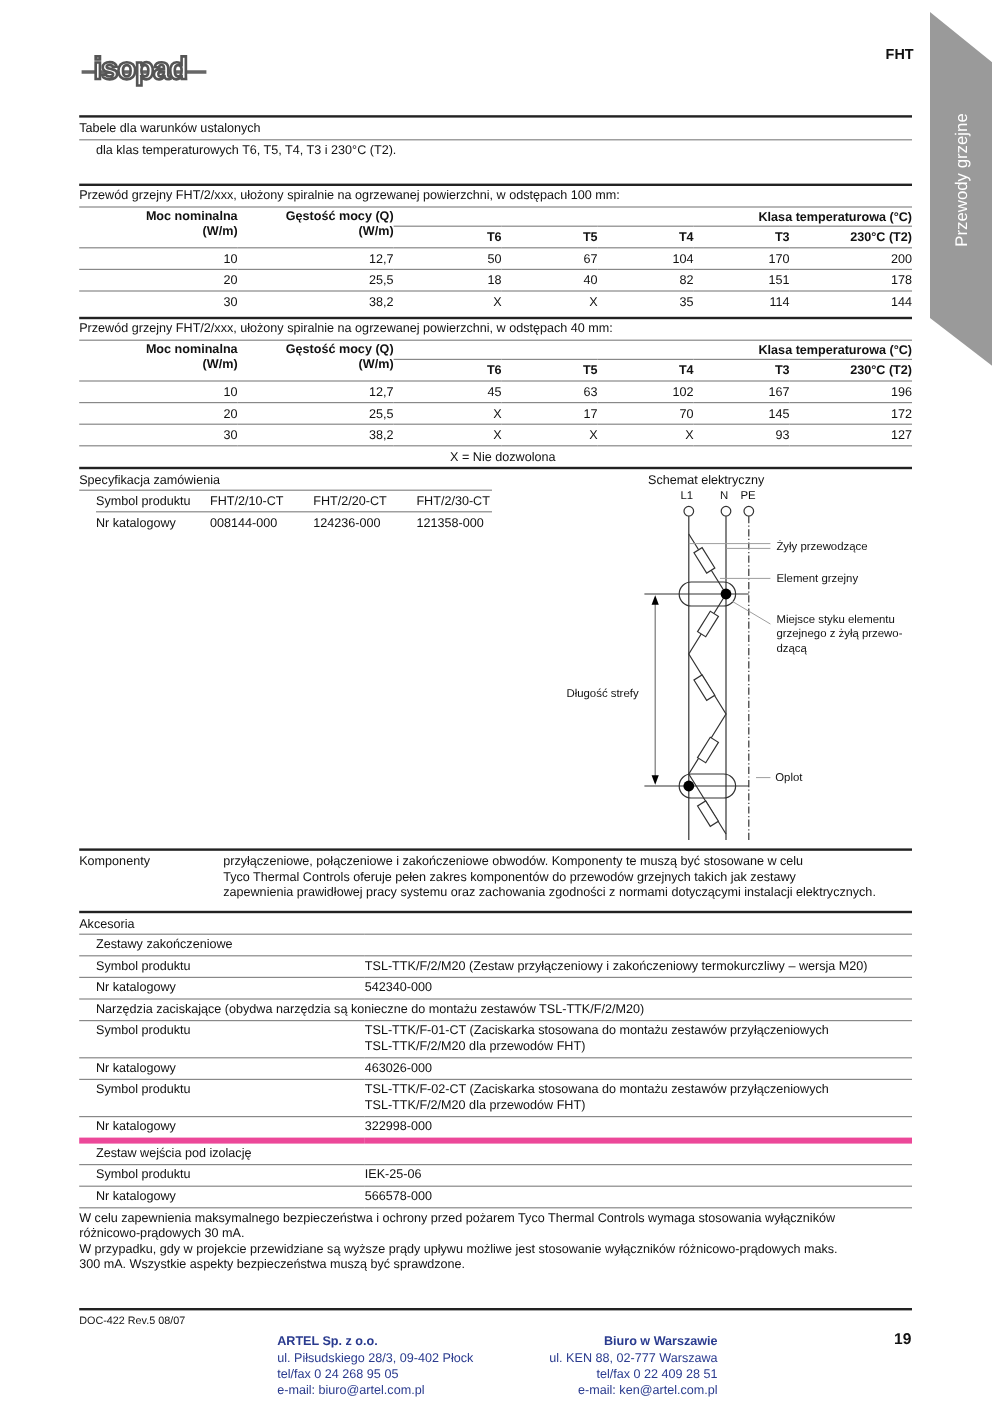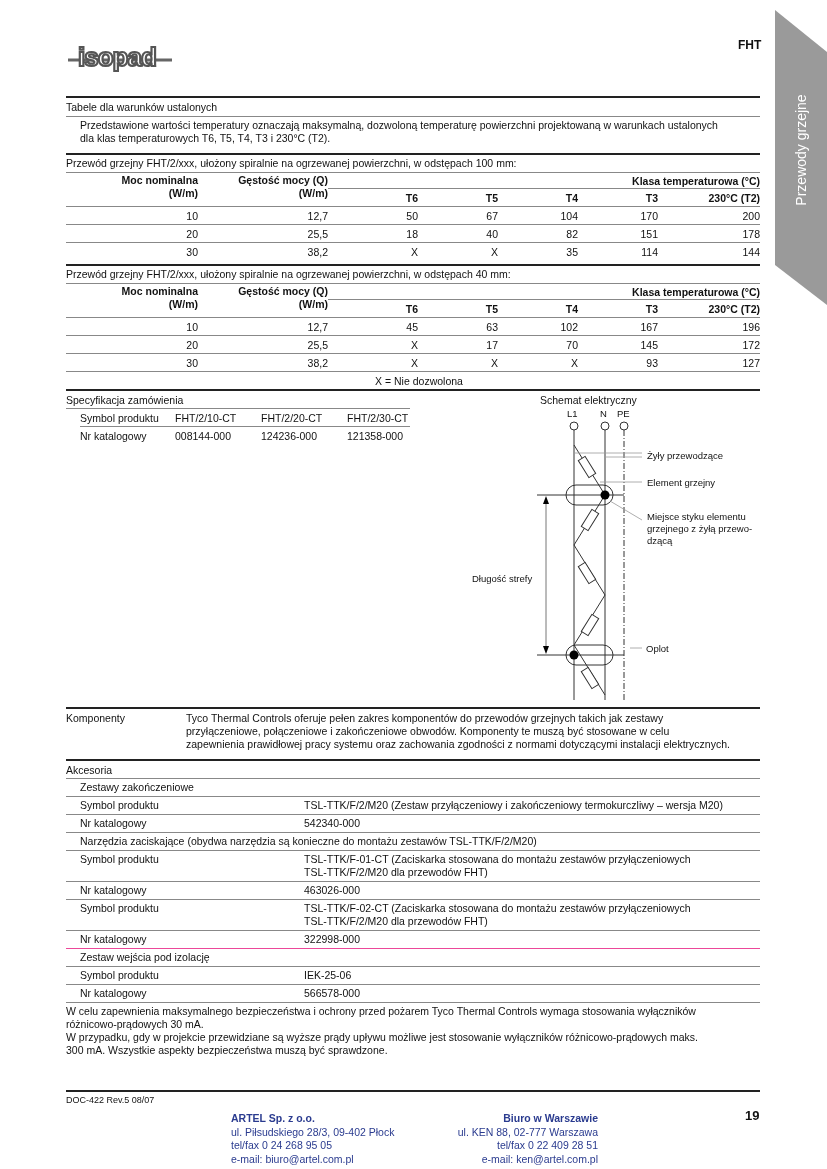--- a/index.html
+++ b/index.html
@@ -45,21 +45,20 @@
   <polygon points="0,0 52,42 52,295 0,255" fill="#9a9a9a"></polygon>
 </svg>
 <div class="abs sidetab-label">
   <span>Przewody grzejne</span>
 </div>
 
 <div class="abs rule" style="top:96px"></div>
 <div class="abs sec-title" style="top:101px">Tabele dla warunków ustalonych</div>
 <div class="abs rule thin" style="top:116px"></div>
 <div class="abs para" style="top:119px">
-  <div>Przedstawione wartości temperatury oznaczają maksymalną, dozwoloną temperaturę powierzchni projektowaną w warunkach ustalonych</div>
   <div>dla klas temperaturowych T6, T5, T4, T3 i 230°C (T2).</div>
 </div>
 
 <div class="abs rule" style="top:153px"></div>
 <div class="abs sec-title" style="top:157px">Przewód grzejny FHT/2/xxx, ułożony spiralnie na ogrzewanej powierzchni, w odstępach 100 mm:</div>
 <div class="abs rule thin" style="top:172px"></div>
 <table class="tt" style="top:173px">
   <colgroup>
       <col style="width:132px">
       <col style="width:130px">
@@ -258,22 +257,22 @@
   <div>Miejsce styku elementu</div>
   <div>grzejnego z żyłą przewo-</div>
   <div>dzącą</div>
 </div>
 <div class="abs diag-lbl" style="left:472px;top:573px">Długość strefy</div>
 <div class="abs diag-lbl" style="left:646px;top:643px">Oplot</div>
 
 <div class="abs rule" style="top:707px"></div>
 <div class="abs sec-title" style="top:712px">Komponenty</div>
 <div class="abs" style="left:186px;top:712px;width:580px;font-size:10.5px;line-height:13px">
+  <div>przyłączeniowe, połączeniowe i zakończeniowe obwodów. Komponenty te muszą być stosowane w celu</div>
   <div>Tyco Thermal Controls oferuje pełen zakres komponentów do przewodów grzejnych takich jak zestawy</div>
-  <div>przyłączeniowe, połączeniowe i zakończeniowe obwodów. Komponenty te muszą być stosowane w celu</div>
   <div>zapewnienia prawidłowej pracy systemu oraz zachowania zgodności z normami dotyczącymi instalacji elektrycznych.</div>
 </div>
 
 <div class="abs rule" style="top:759px"></div>
 <div class="abs sec-title" style="top:764px">Akcesoria</div>
 <table class="acc-table" style="top:778px">
   <tbody>
       <tr>
         <td colspan="2" class="hdr">Zestawy zakończeniowe</td>
       </tr>
@@ -304,21 +303,21 @@
         <td>
           <div>TSL-TTK/F-02-CT (Zaciskarka stosowana do montażu zestawów przyłączeniowych</div>
           <div>TSL-TTK/F/2/M20 dla przewodów FHT)</div>
         </td>
       </tr>
   <tr>
         <td class="k">Nr katalogowy</td>
         <td>322998-000</td>
       </tr>
   <tr>
-        <td colspan="2" class="hdr" style="border-top:1px solid #ec4899">Zestaw wejścia pod izolację</td>
+        <td colspan="2" class="hdr" style="border-top:5px solid #ec4899">Zestaw wejścia pod izolację</td>
       </tr>
   <tr>
         <td class="k">Symbol produktu</td>
         <td>IEK-25-06</td>
       </tr>
   <tr>
         <td class="k">Nr katalogowy</td>
         <td>566578-000</td>
       </tr>
   <tr>

